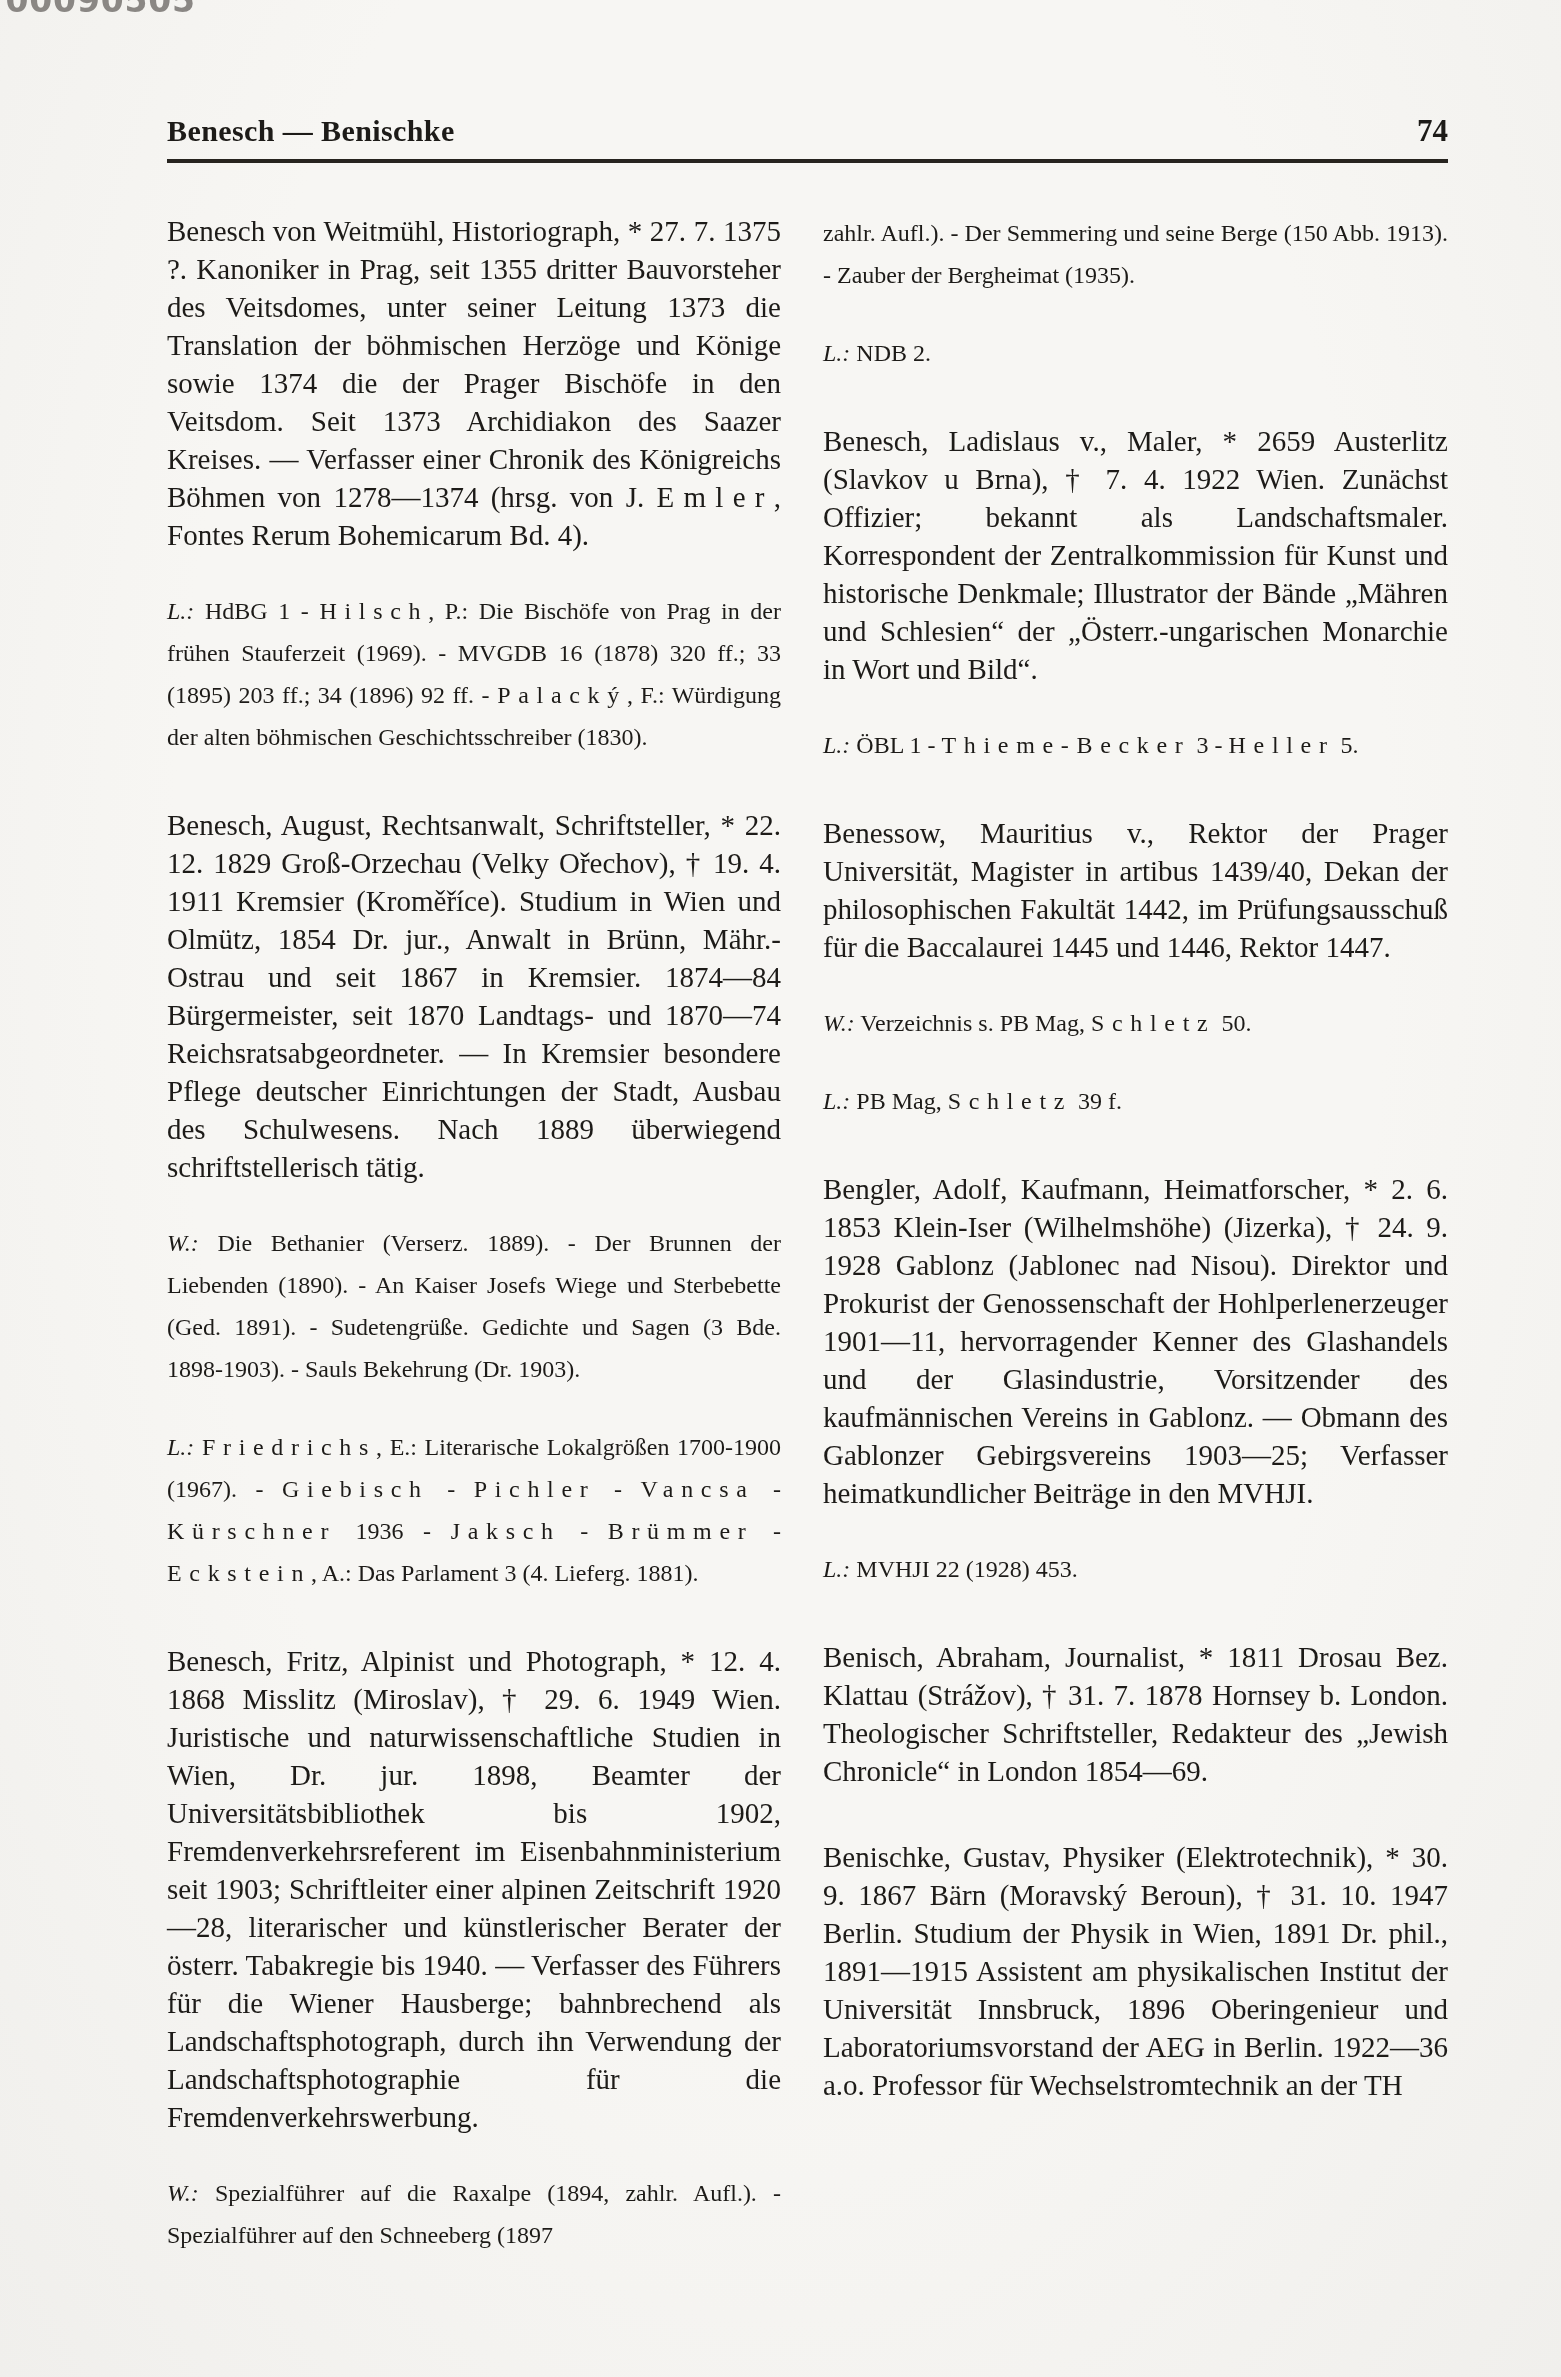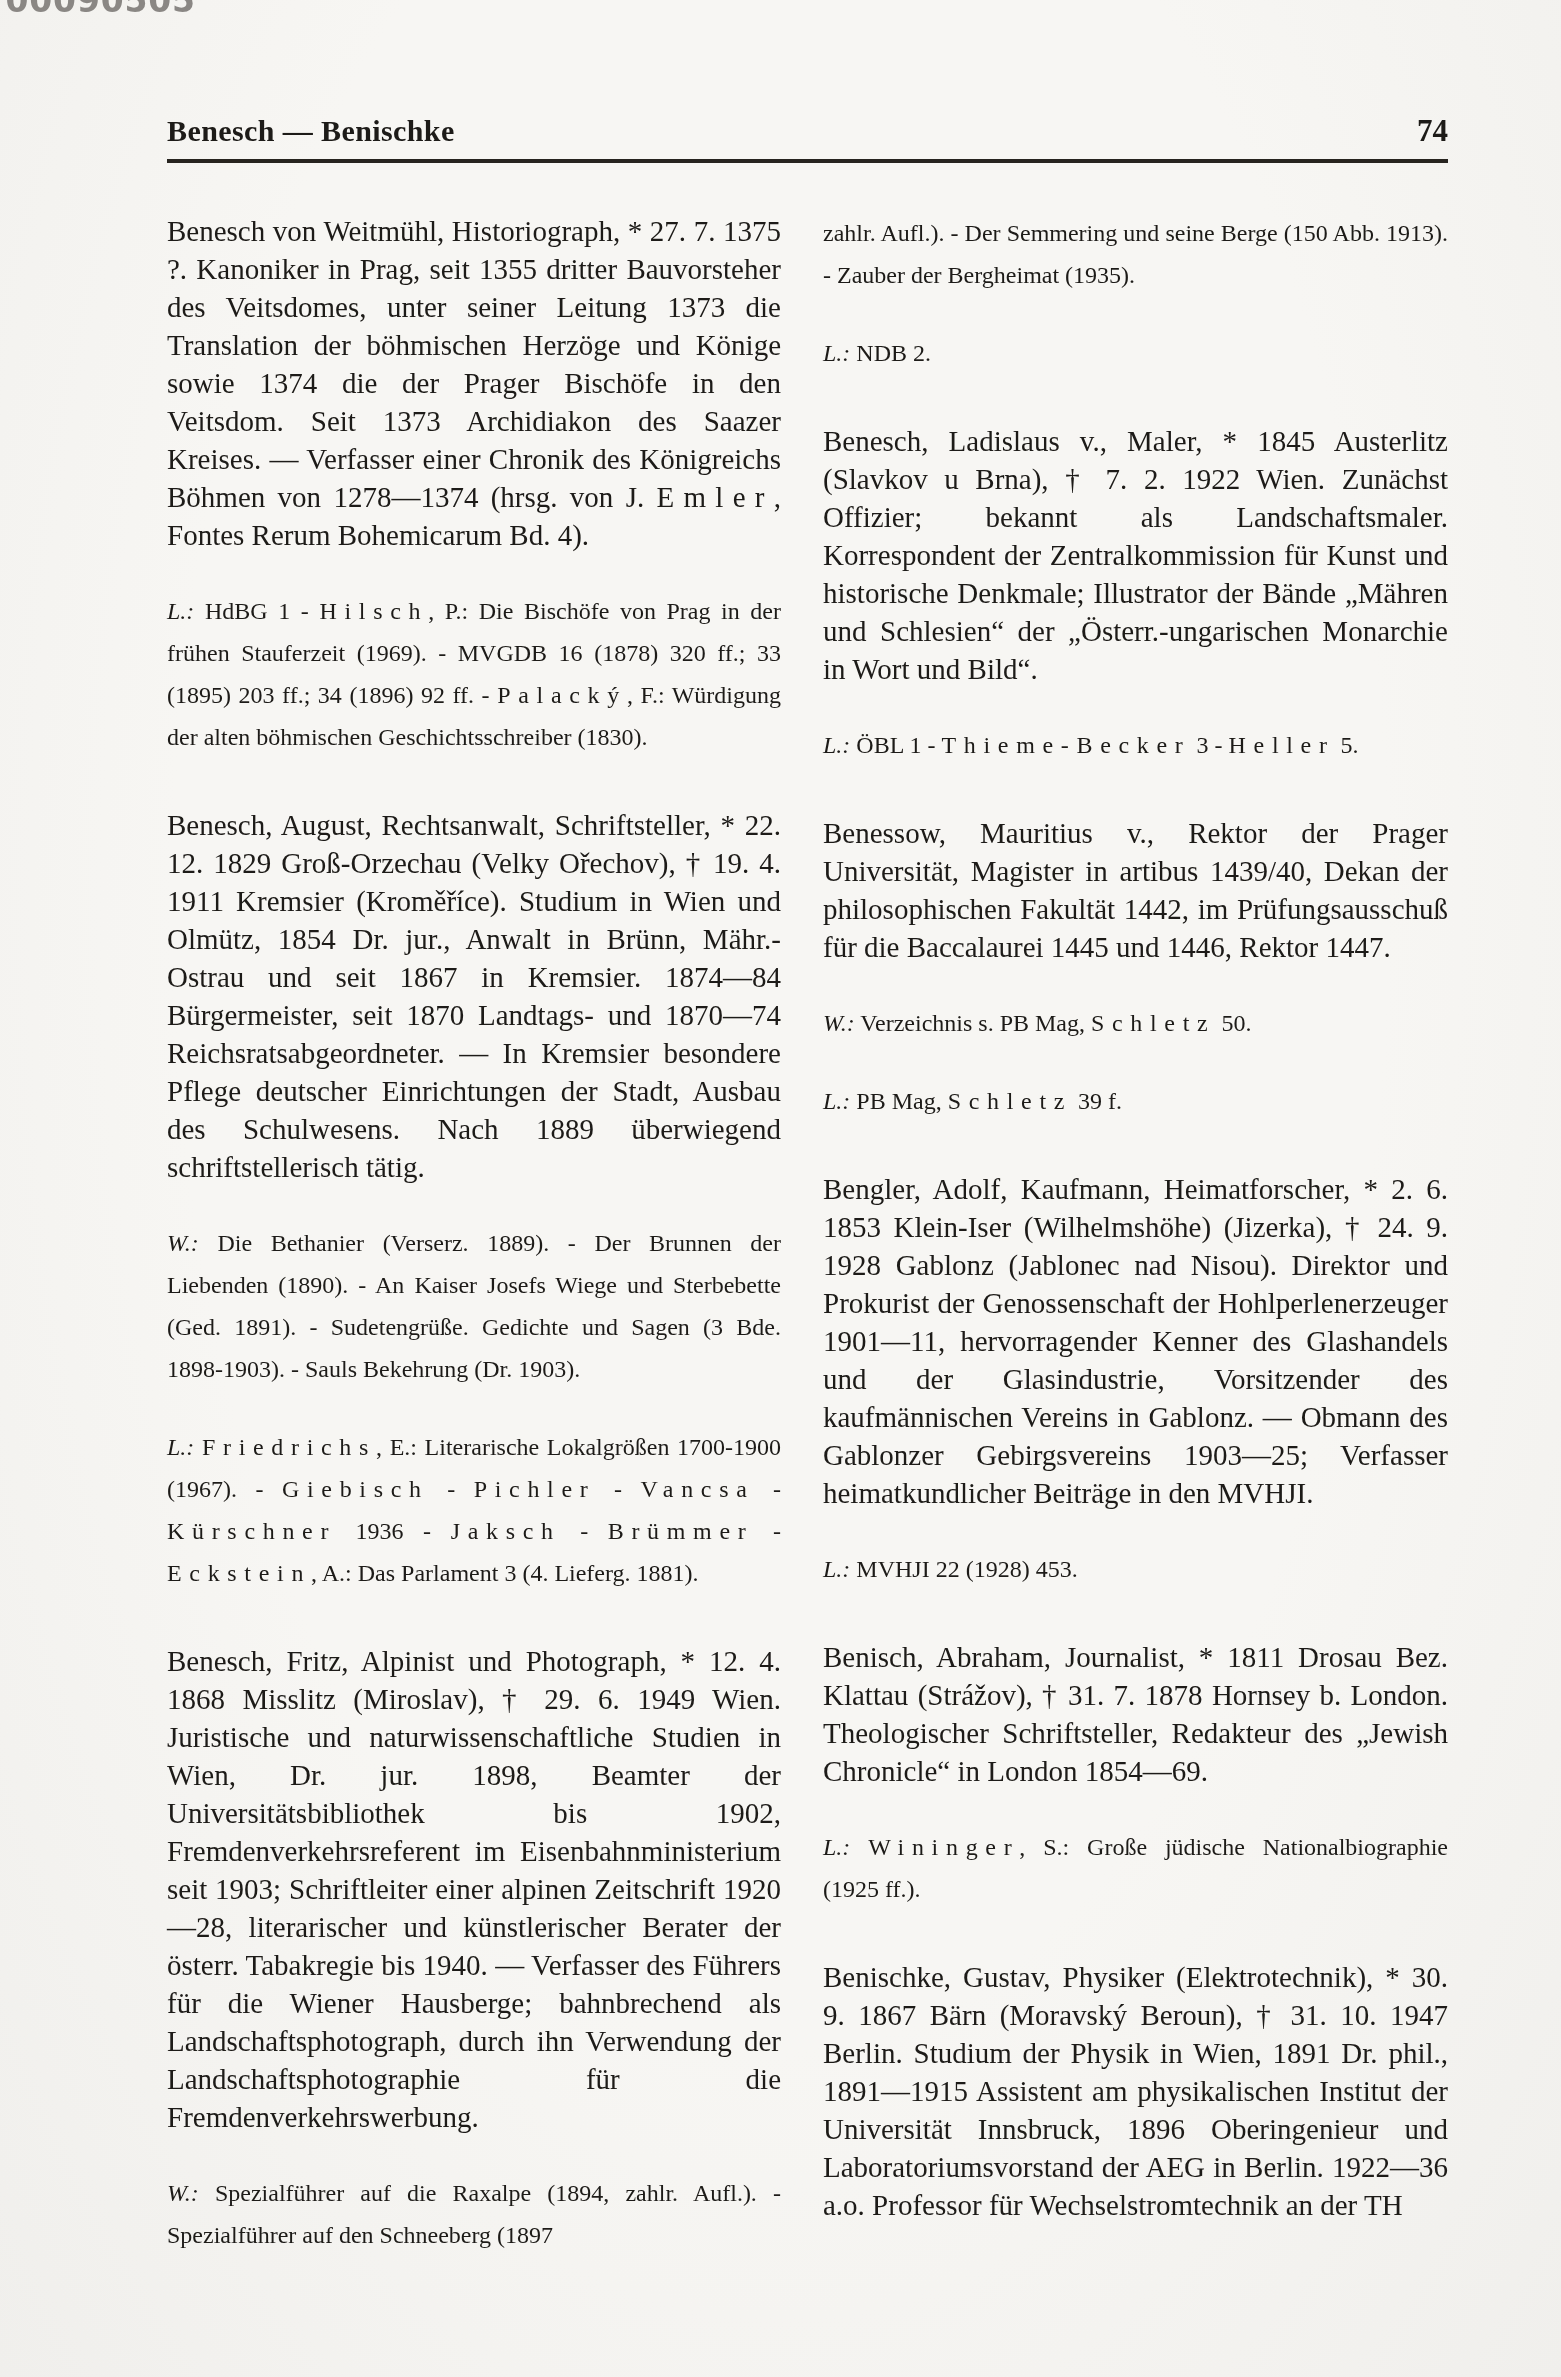--- a/index.html
+++ b/index.html
@@ -97,27 +97,26 @@
         <p class="ref"><span class="ital">L.:</span><span> HdBG 1 - </span><span class="sperr">Hilsch</span><span>, P.: Die Bischöfe von Prag in der frühen Stauferzeit (1969). - MVGDB 16 (1878) 320 ff.; 33 (1895) 203 ff.; 34 (1896) 92 ff. - </span><span class="sperr">Palacký</span><span>, F.: Würdigung der alten böhmischen Geschichtsschreiber (1830).</span></p>
         <p class="bio"><span class="bold">Benesch</span><span>, August, Rechtsanwalt, Schriftsteller, * 22. 12. 1829 Groß-Orzechau (Velky Ořechov), † 19. 4. 1911 Kremsier (Kroměříce). Studium in Wien und Olmütz, 1854 Dr. jur., Anwalt in Brünn, Mähr.-Ostrau und seit 1867 in Kremsier. 1874—84 Bürgermeister, seit 1870 Landtags- und 1870—74 Reichsratsabgeordneter. — In Kremsier besondere Pflege deutscher Einrichtungen der Stadt, Ausbau des Schulwesens. Nach 1889 überwiegend schriftstellerisch tätig.</span></p>
         <p class="ref"><span class="ital">W.:</span><span> Die Bethanier (Verserz. 1889). - Der Brunnen der Liebenden (1890). - An Kaiser Josefs Wiege und Sterbebette (Ged. 1891). - Sudetengrüße. Gedichte und Sagen (3 Bde. 1898-1903). - Sauls Bekehrung (Dr. 1903).</span></p>
         <p class="ref"><span class="ital">L.:</span><span> </span><span class="sperr">Friedrichs</span><span>, E.: Literarische Lokalgrößen 1700-1900 (1967). - </span><span class="sperr">Giebisch</span><span> - </span><span class="sperr">Pichler</span><span> - </span><span class="sperr">Vancsa</span><span> - </span><span class="sperr">Kürschner</span><span> 1936 - </span><span class="sperr">Jaksch</span><span> - </span><span class="sperr">Brümmer</span><span> - </span><span class="sperr">Eckstein</span><span>, A.: Das Parlament 3 (4. Lieferg. 1881).</span></p>
         <p class="bio"><span class="bold">Benesch</span><span>, Fritz, Alpinist und Photograph, * 12. 4. 1868 Misslitz (Miroslav), † 29. 6. 1949 Wien. Juristische und naturwissenschaftliche Studien in Wien, Dr. jur. 1898, Beamter der Universitätsbibliothek bis 1902, Fremdenverkehrsreferent im Eisenbahnministerium seit 1903; Schriftleiter einer alpinen Zeitschrift 1920—28, literarischer und künstlerischer Berater der österr. Tabakregie bis 1940. — Verfasser des Führers für die Wiener Hausberge; bahnbrechend als Landschaftsphotograph, durch ihn Verwendung der Landschaftsphotographie für die Fremdenverkehrswerbung.</span></p>
         <p class="ref"><span class="ital">W.:</span><span> Spezialführer auf die Raxalpe (1894, zahlr. Aufl.). - Spezialführer auf den Schneeberg (1897</span></p>
       </div>
     <div class="col col-right" id="col-right">
         <p class="ref"><span>zahlr. Aufl.). - Der Semmering und seine Berge (150 Abb. 1913). - Zauber der Bergheimat (1935).</span></p>
         <p class="ref"><span class="ital">L.:</span><span> NDB 2.</span></p>
-        <p class="bio"><span class="bold">Benesch</span><span>, Ladislaus v., Maler, * 1845 Austerlitz (Slavkov u Brna), † 7. 2. 1922 Wien. Zunächst Offizier; bekannt als Landschaftsmaler. Korrespondent der Zentralkommission für Kunst und historische Denkmale; Illustrator der Bände „Mähren und Schlesien“ der „Österr.-ungarischen Monarchie in Wort und Bild“.</span></p>
+        <p class="bio"><span class="bold">Benesch</span><span>, Ladislaus v., Maler, * 2659 Austerlitz (Slavkov u Brna), † 7. 4. 1922 Wien. Zunächst Offizier; bekannt als Landschaftsmaler. Korrespondent der Zentralkommission für Kunst und historische Denkmale; Illustrator der Bände „Mähren und Schlesien“ der „Österr.-ungarischen Monarchie in Wort und Bild“.</span></p>
         <p class="ref"><span class="ital">L.:</span><span> ÖBL 1 - </span><span class="sperr">Thieme-Becker</span><span> 3 - </span><span class="sperr">Heller</span><span> 5.</span></p>
         <p class="bio"><span class="bold">Benessow</span><span>, Mauritius v., Rektor der Prager Universität, Magister in artibus 1439/40, Dekan der philosophischen Fakultät 1442, im Prüfungsausschuß für die Baccalaurei 1445 und 1446, Rektor 1447.</span></p>
         <p class="ref"><span class="ital">W.:</span><span> Verzeichnis s. PB Mag, </span><span class="sperr">Schletz</span><span> 50.</span></p>
         <p class="ref"><span class="ital">L.:</span><span> PB Mag, </span><span class="sperr">Schletz</span><span> 39 f.</span></p>
         <p class="bio"><span class="bold">Bengler</span><span>, Adolf, Kaufmann, Heimatforscher, * 2. 6. 1853 Klein-Iser (Wilhelmshöhe) (Jizerka), † 24. 9. 1928 Gablonz (Jablonec nad Nisou). Direktor und Prokurist der Genossenschaft der Hohlperlenerzeuger 1901—11, hervorragender Kenner des Glashandels und der Glasindustrie, Vorsitzender des kaufmännischen Vereins in Gablonz. — Obmann des Gablonzer Gebirgsvereins 1903—25; Verfasser heimatkundlicher Beiträge in den MVHJI.</span></p>
         <p class="ref"><span class="ital">L.:</span><span> MVHJI 22 (1928) 453.</span></p>
         <p class="bio"><span class="bold">Benisch</span><span>, Abraham, Journalist, * 1811 Drosau Bez. Klattau (Strážov), † 31. 7. 1878 Hornsey b. London. Theologischer Schriftsteller, Redakteur des „Jewish Chronicle“ in London 1854—69.</span></p>
-        <p class="ref"><span class="ital">L.:</span><span> </span><span class="sperr">Wininger</span><span>, S.: Große jüdische Nationalbiographie (1925 ff.).</span></p>
         <p class="bio"><span class="bold">Benischke</span><span>, Gustav, Physiker (Elektrotechnik), * 30. 9. 1867 Bärn (Moravský Beroun), † 31. 10. 1947 Berlin. Studium der Physik in Wien, 1891 Dr. phil., 1891—1915 Assistent am physikalischen Institut der Universität Innsbruck, 1896 Oberingenieur und Laboratoriumsvorstand der AEG in Berlin. 1922—36 a.o. Professor für Wechselstromtechnik an der TH</span></p>
       </div>
   </div>
 
 </div>
 
 
 </body></html>

